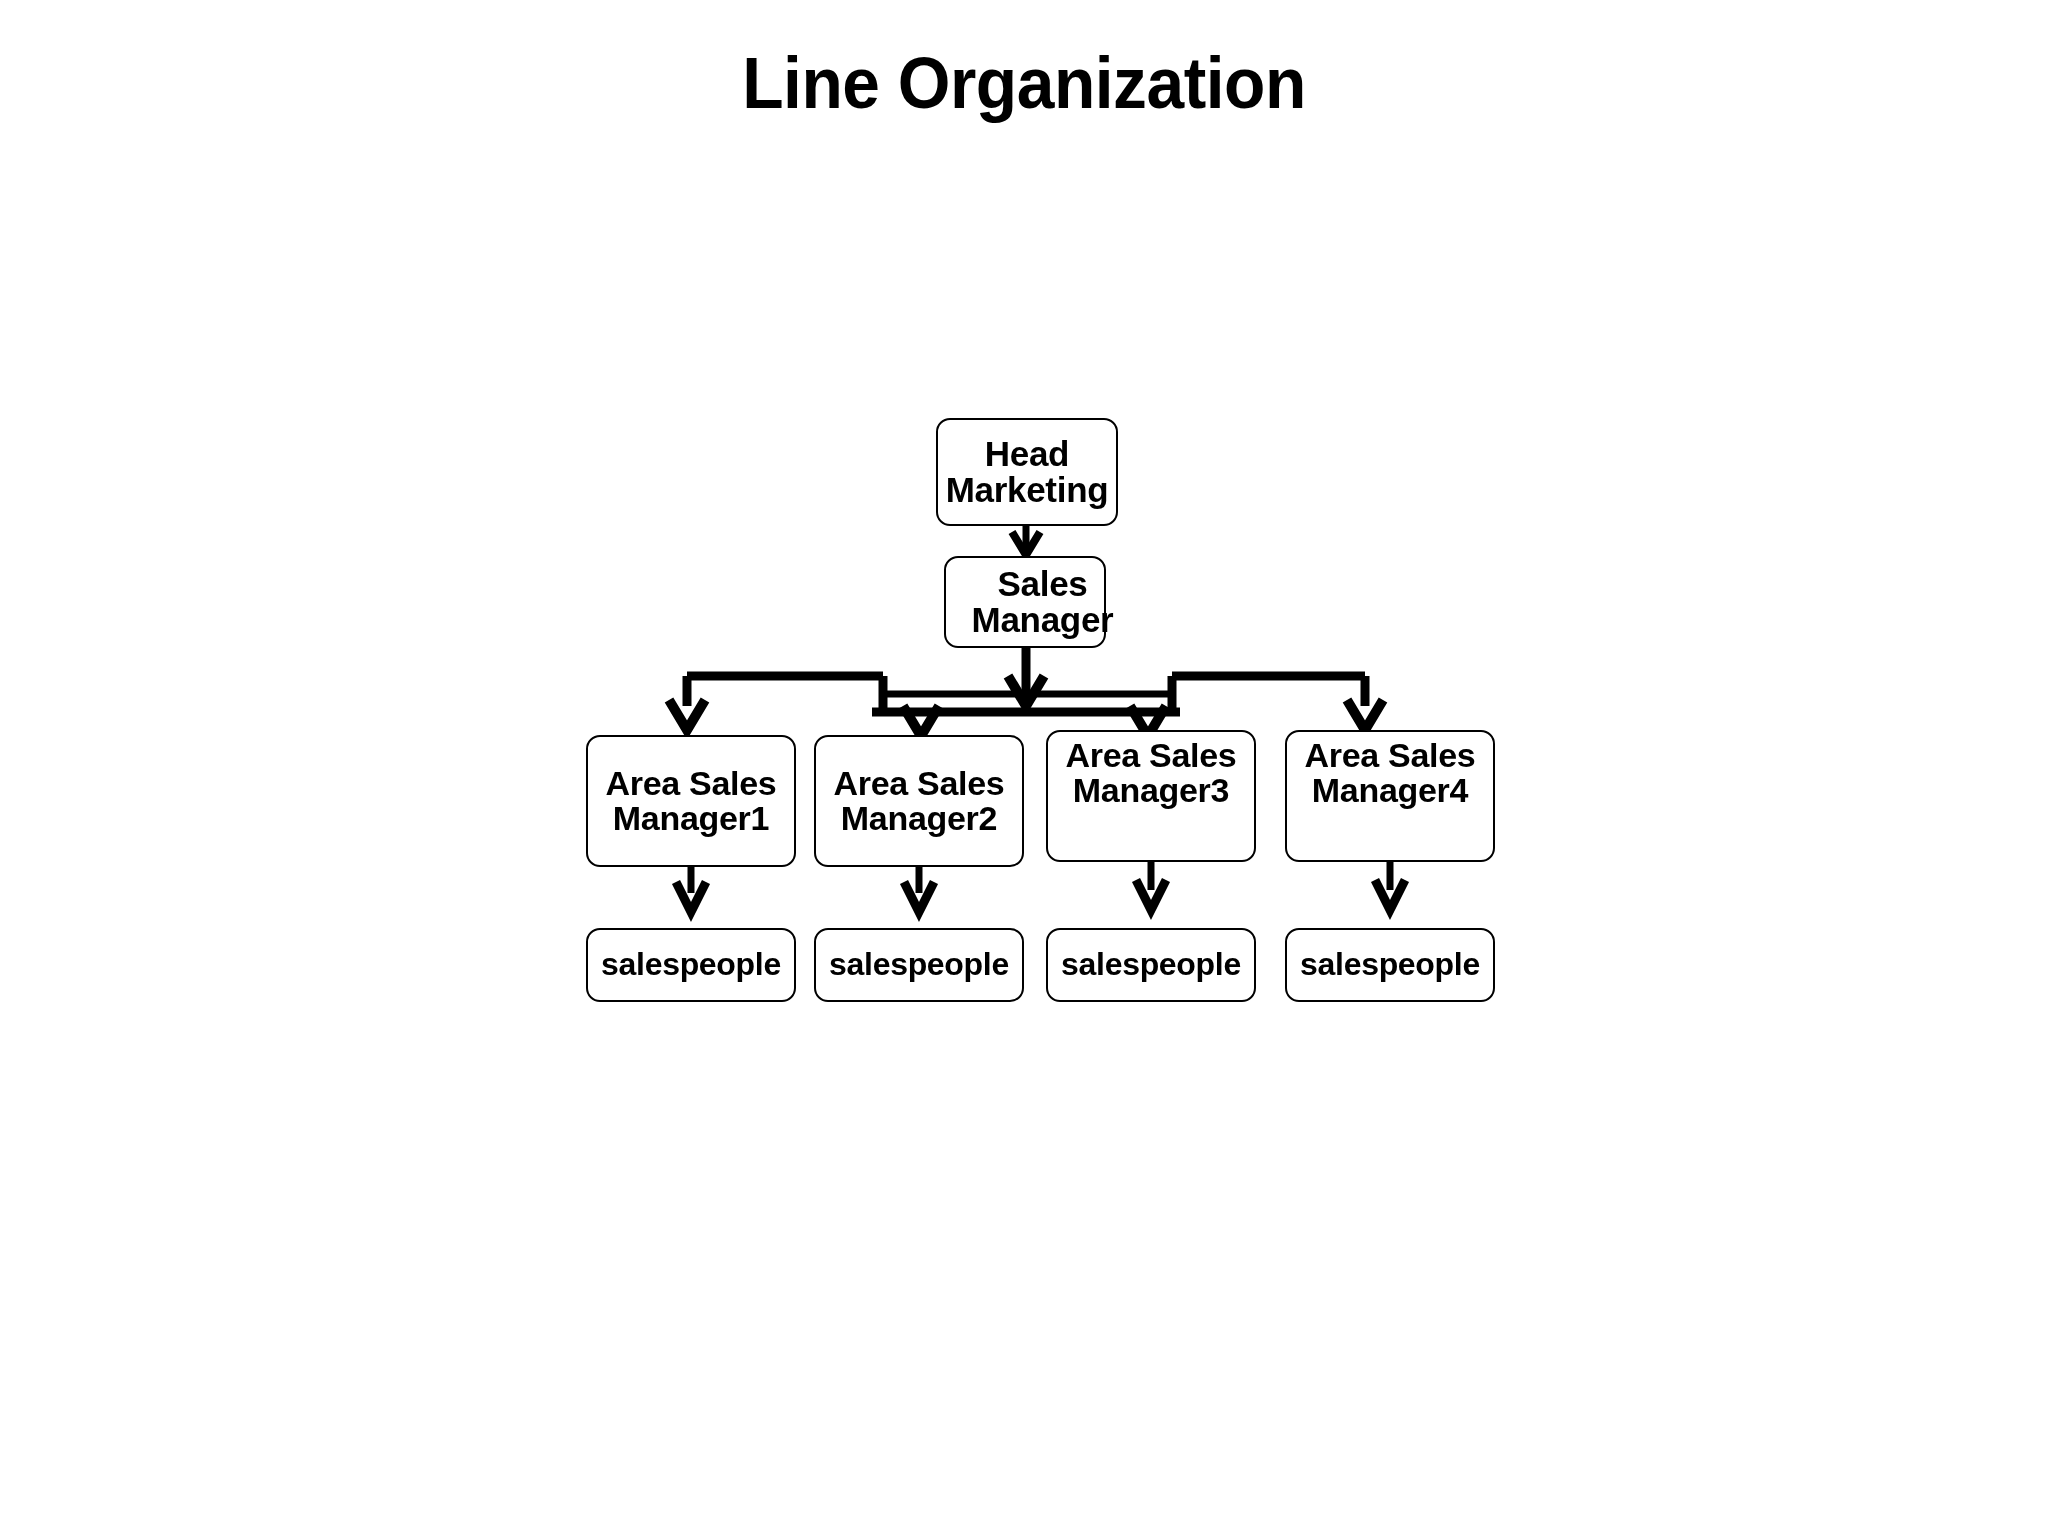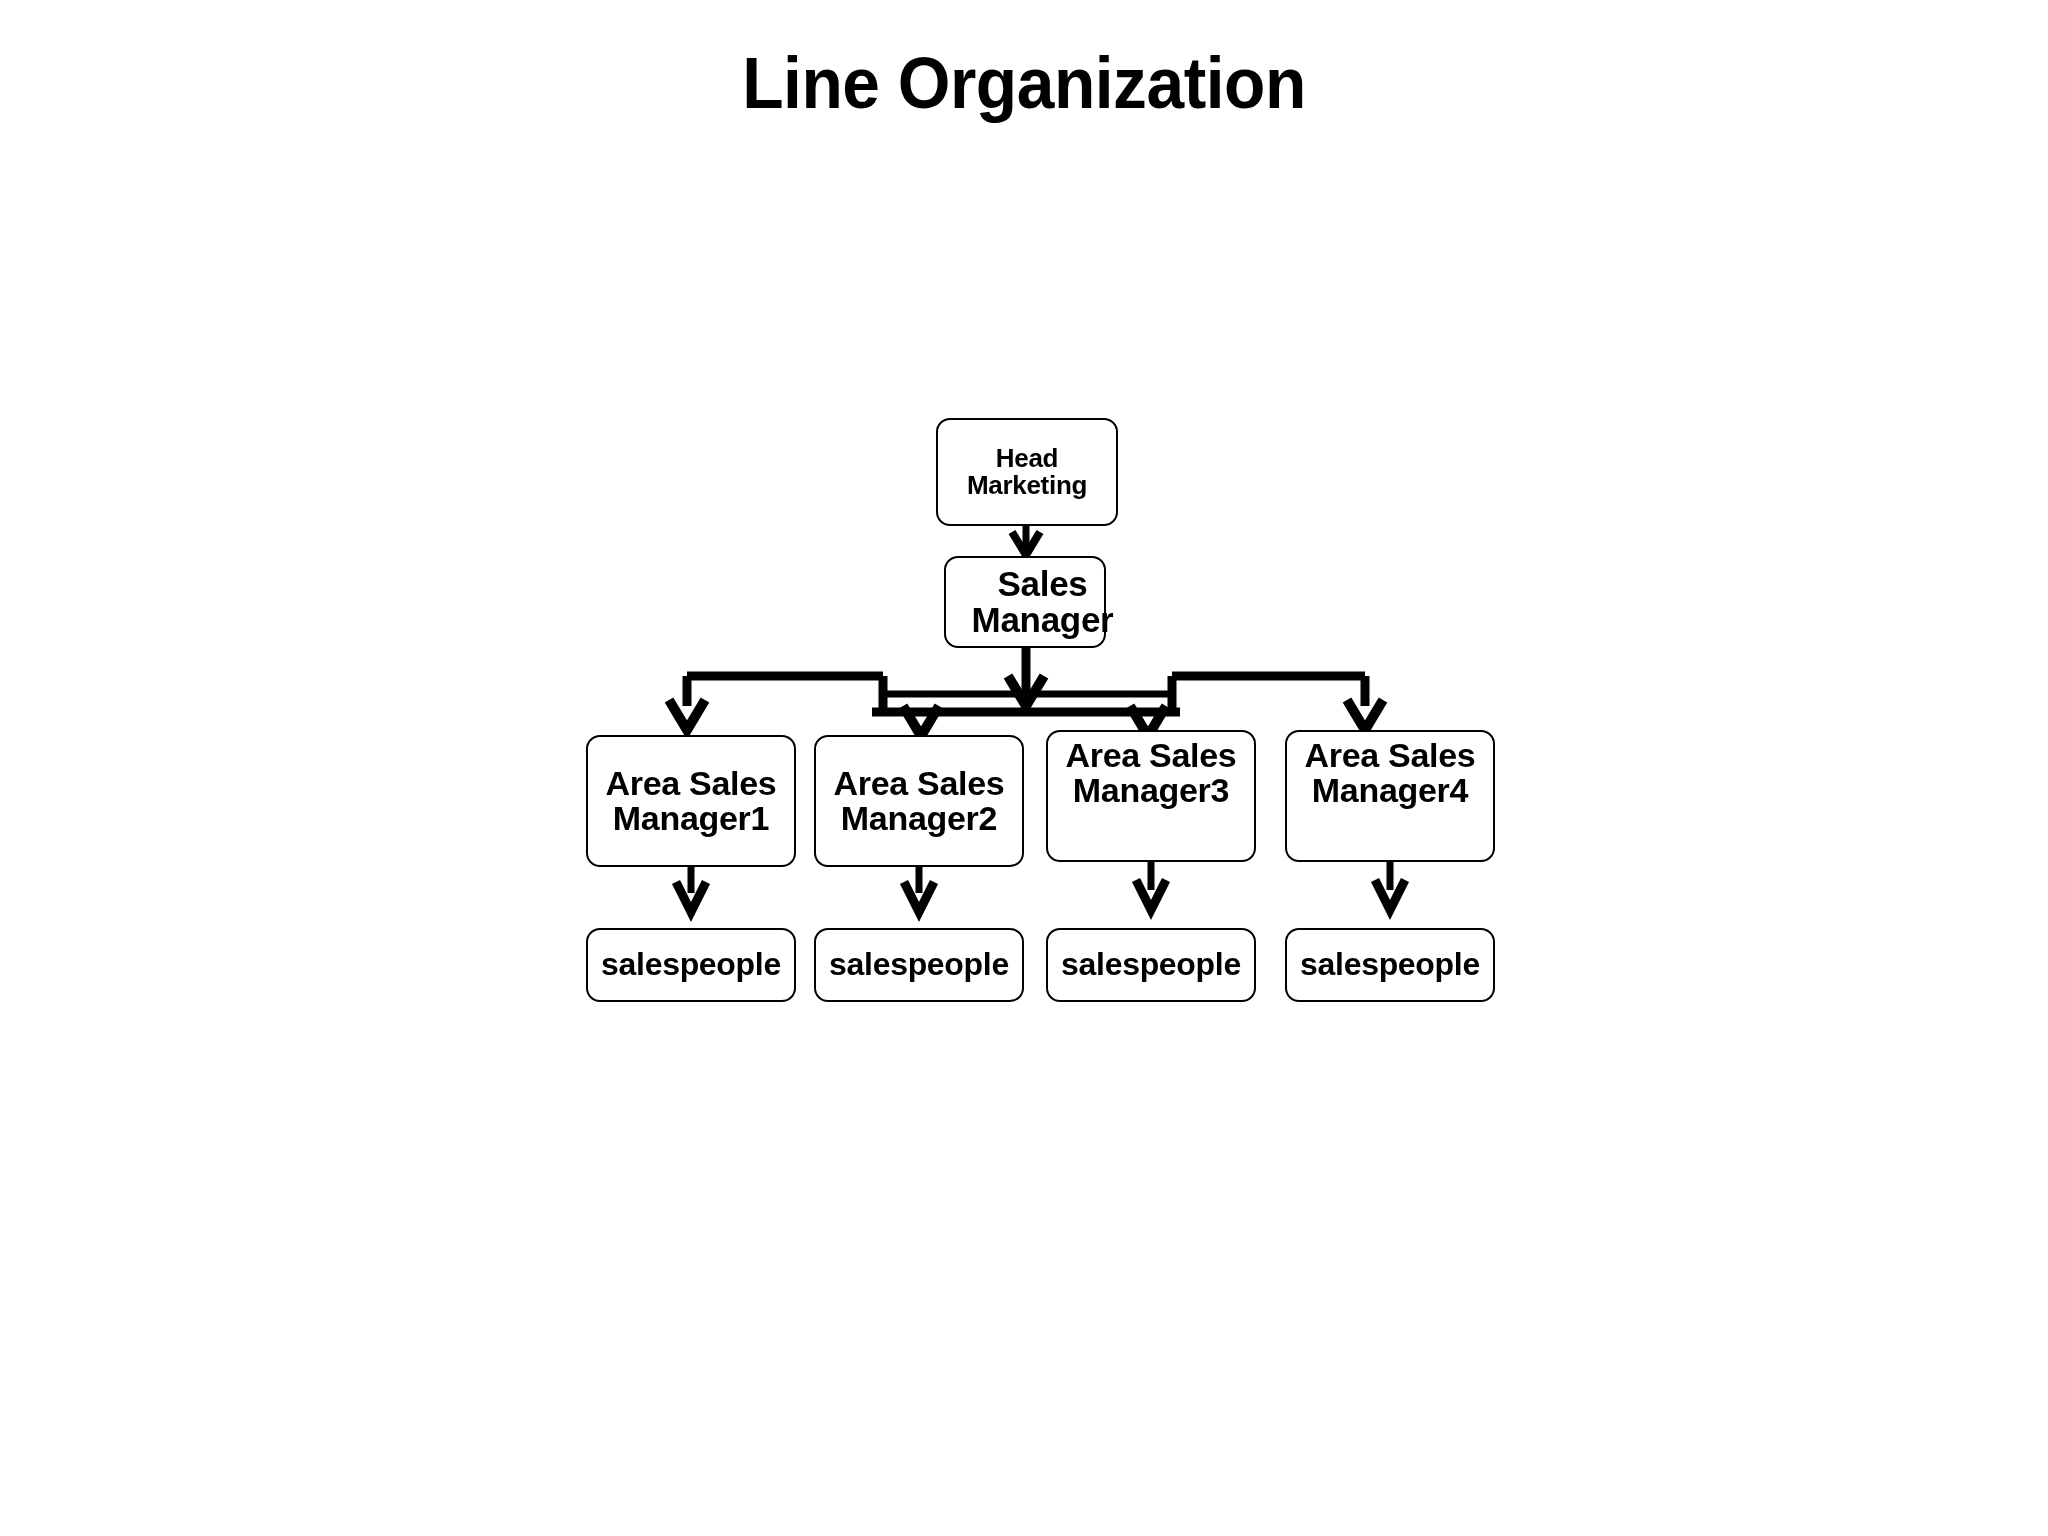--- a/index.html
+++ b/index.html
@@ -62,21 +62,21 @@
     align-items: center;
     justify-content: center;
     line-height: 1.04;
     letter-spacing: -0.3px;
   }
 
   .node-top { align-items: flex-start; padding-top: 6px; }
 
   .node.n-head {
     left: 936px; top: 418px; width: 182px; height: 108px;
-    font-size: 26px;
+    font-size: 35px;
   }
   .node.n-sales {
     left: 944px; top: 556px; width: 162px; height: 92px;
     font-size: 35px;
     padding-left: 35px;
   }
 
   .node.n-asm1 { left: 586px;  top: 735px; width: 210px; height: 132px; font-size: 34px; }
   .node.n-asm2 { left: 814px;  top: 735px; width: 210px; height: 132px; font-size: 34px; }
   .node.n-asm3 { left: 1046px; top: 730px; width: 210px; height: 132px; font-size: 34px; }

